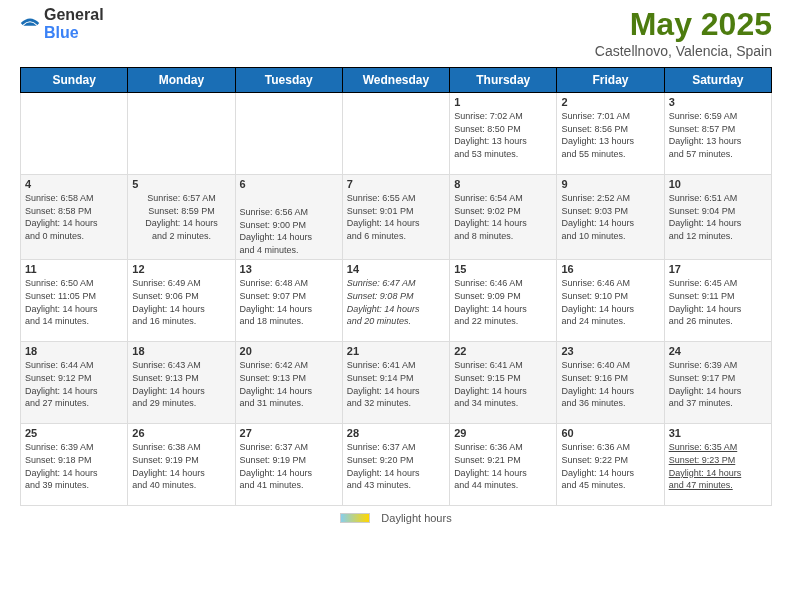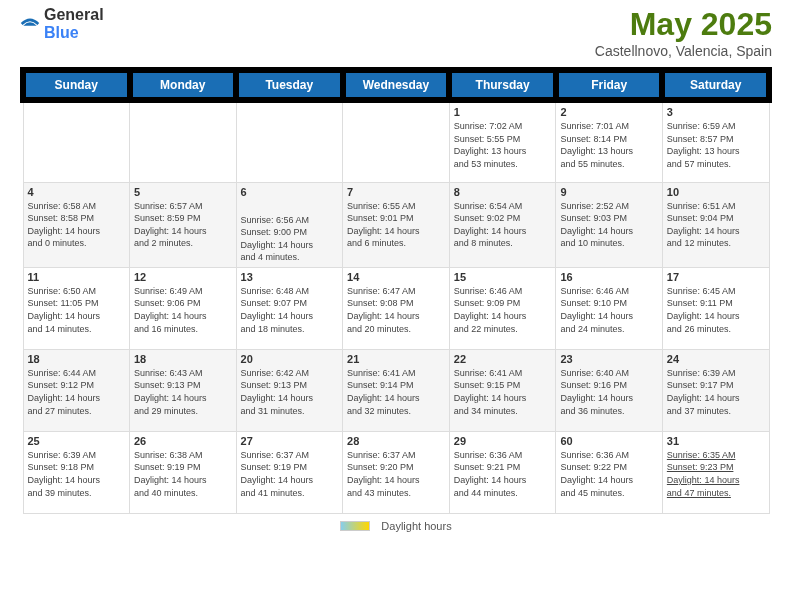--- a/index.html
+++ b/index.html
@@ -62,21 +62,21 @@
       border-collapse: collapse;
       border: 1px solid #ccc;
     }
     .calendar th {
       background: #1a6eb5;
       color: #fff;
       font-size: 12px;
       font-weight: bold;
       padding: 5px 4px;
       text-align: center;
-      border: 6px solid #000000;
+      border: 1px solid #000000;
     }
     .calendar td {
       width: 107px;
       vertical-align: top;
       padding: 3px 4px;
       font-size: 9.5px;
       color: #333;
       border: 1px solid #ddd;
       background: #fff;
       height: 82px;
@@ -154,28 +154,28 @@
     </thead>
     <tbody id="calendar-body">
     <tr>
           <td class="empty"></td>
           <td class="empty"></td>
           <td class="empty"></td>
           <td class="empty"></td>
           <td>
             <div class="day-num">1</div>
             <div class="day-info" style="white-space: pre-line;">Sunrise: 7:02 AM
-Sunset: 5:55 PM
+Sunset: 8:50 PM
 Daylight: 13 hours
 and 53 minutes.</div>
           </td>
           <td>
             <div class="day-num">2</div>
             <div class="day-info" style="white-space: pre-line;">Sunrise: 7:01 AM
-Sunset: 8:14 PM
+Sunset: 8:56 PM
 Daylight: 13 hours
 and 55 minutes.</div>
           </td>
           <td>
             <div class="day-num">3</div>
             <div class="day-info" style="white-space: pre-line;">Sunrise: 6:59 AM
 Sunset: 8:57 PM
 Daylight: 13 hours
 and 57 minutes.</div>
           </td>
@@ -183,21 +183,21 @@
         <tr>
           <td>
             <div class="day-num">4</div>
             <div class="day-info" style="white-space: pre-line;">Sunrise: 6:58 AM
 Sunset: 8:58 PM
 Daylight: 14 hours
 and 0 minutes.</div>
           </td>
           <td>
             <div class="day-num">5</div>
-            <div class="day-info" style="white-space: pre-line;">Sunrise: 6:57 AM
+            <div class="day-info" style="white-space: pre-line; text-align: center;">Sunrise: 6:57 AM
 Sunset: 8:59 PM
 Daylight: 14 hours
 and 2 minutes.</div>
           </td>
           <td>
             <div class="day-num">6</div>
             <div class="day-info" style="white-space: pre-line; margin-top: 16px;">Sunrise: 6:56 AM
 Sunset: 9:00 PM
 Daylight: 14 hours
 and 4 minutes.</div>
@@ -248,21 +248,21 @@
           </td>
           <td>
             <div class="day-num">13</div>
             <div class="day-info" style="white-space: pre-line;">Sunrise: 6:48 AM
 Sunset: 9:07 PM
 Daylight: 14 hours
 and 18 minutes.</div>
           </td>
           <td>
             <div class="day-num">14</div>
-            <div class="day-info" style="white-space: pre-line;">Sunrise: 6:47 AM
+            <div class="day-info" style="white-space: pre-line; font-style: italic;">Sunrise: 6:47 AM
 Sunset: 9:08 PM
 Daylight: 14 hours
 and 20 minutes.</div>
           </td>
           <td>
             <div class="day-num">15</div>
             <div class="day-info" style="white-space: pre-line;">Sunrise: 6:46 AM
 Sunset: 9:09 PM
 Daylight: 14 hours
 and 22 minutes.</div>

